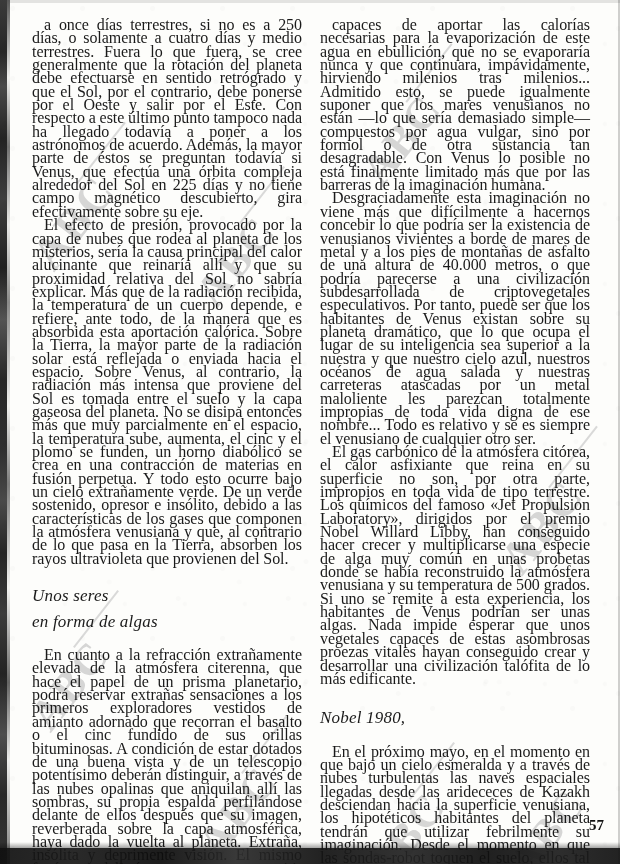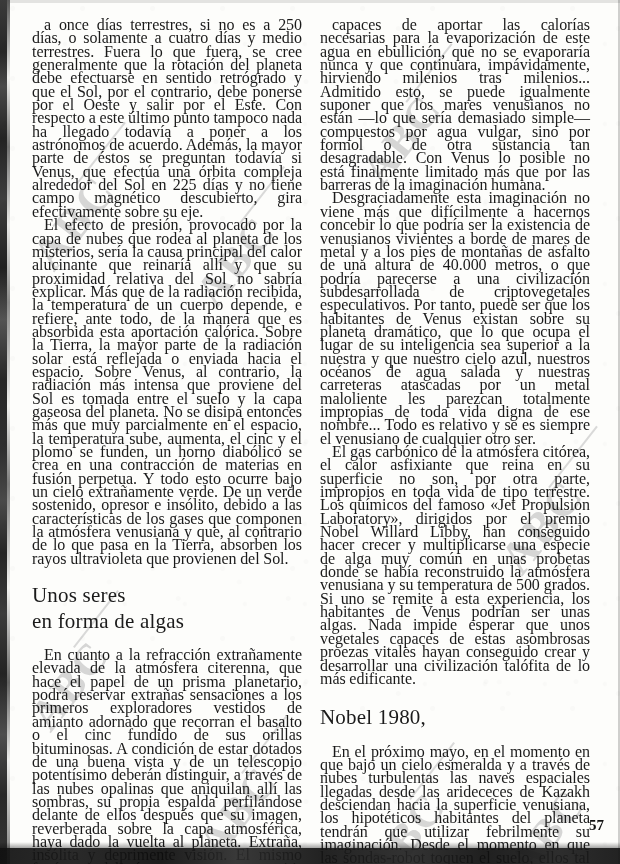--- a/index.html
+++ b/index.html
@@ -119,22 +119,23 @@
     text-align: justify;
     text-indent: 12px;
     word-spacing: -0.2px;
     letter-spacing: -0.05px;
     color: #1a1a1a;
     font-family: "Liberation Serif", "DejaVu Serif", serif;
   }
 
   h2.section {
     font-family: "Liberation Serif", "DejaVu Serif", serif;
+    font-style: italic;
     font-weight: normal;
-    font-size: 21px;
+    font-size: 17px;
     line-height: 25.5px;
     margin: 0;
     color: #1b1b1b;
     letter-spacing: .2px;
   }
   .heading-block { margin: 18px 0 14px 0; }
   .heading-block.right { margin: 20px 0 14px 0; }
 
   .folio {
     position: absolute;

